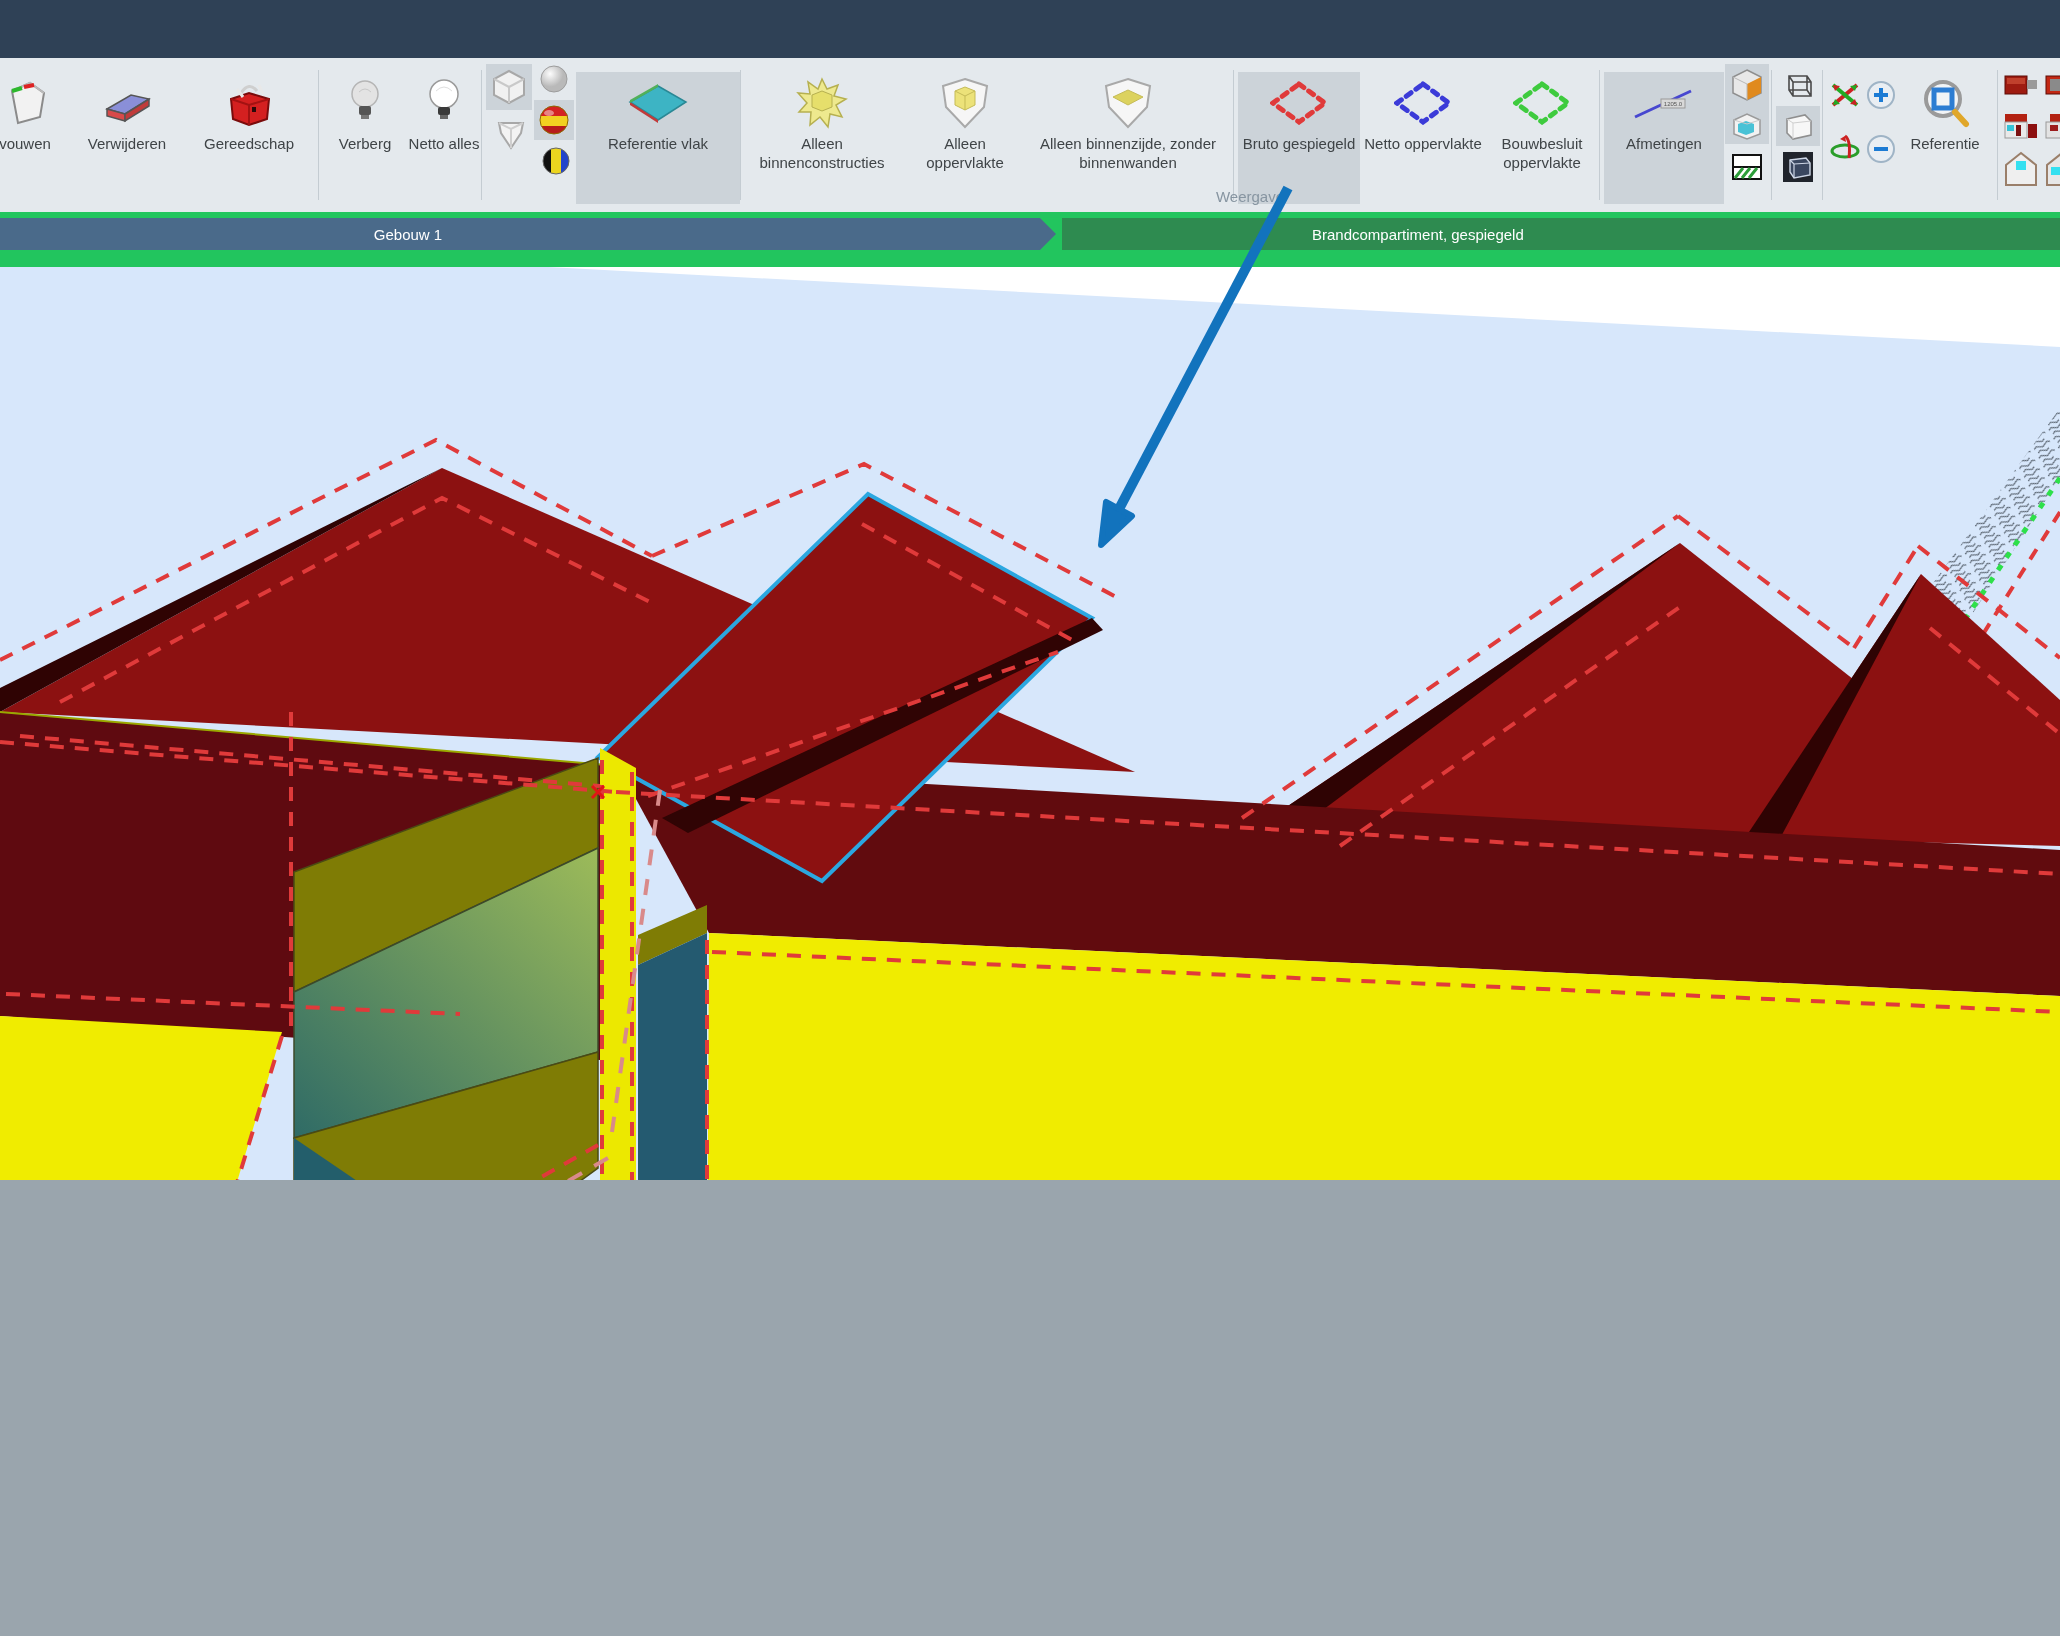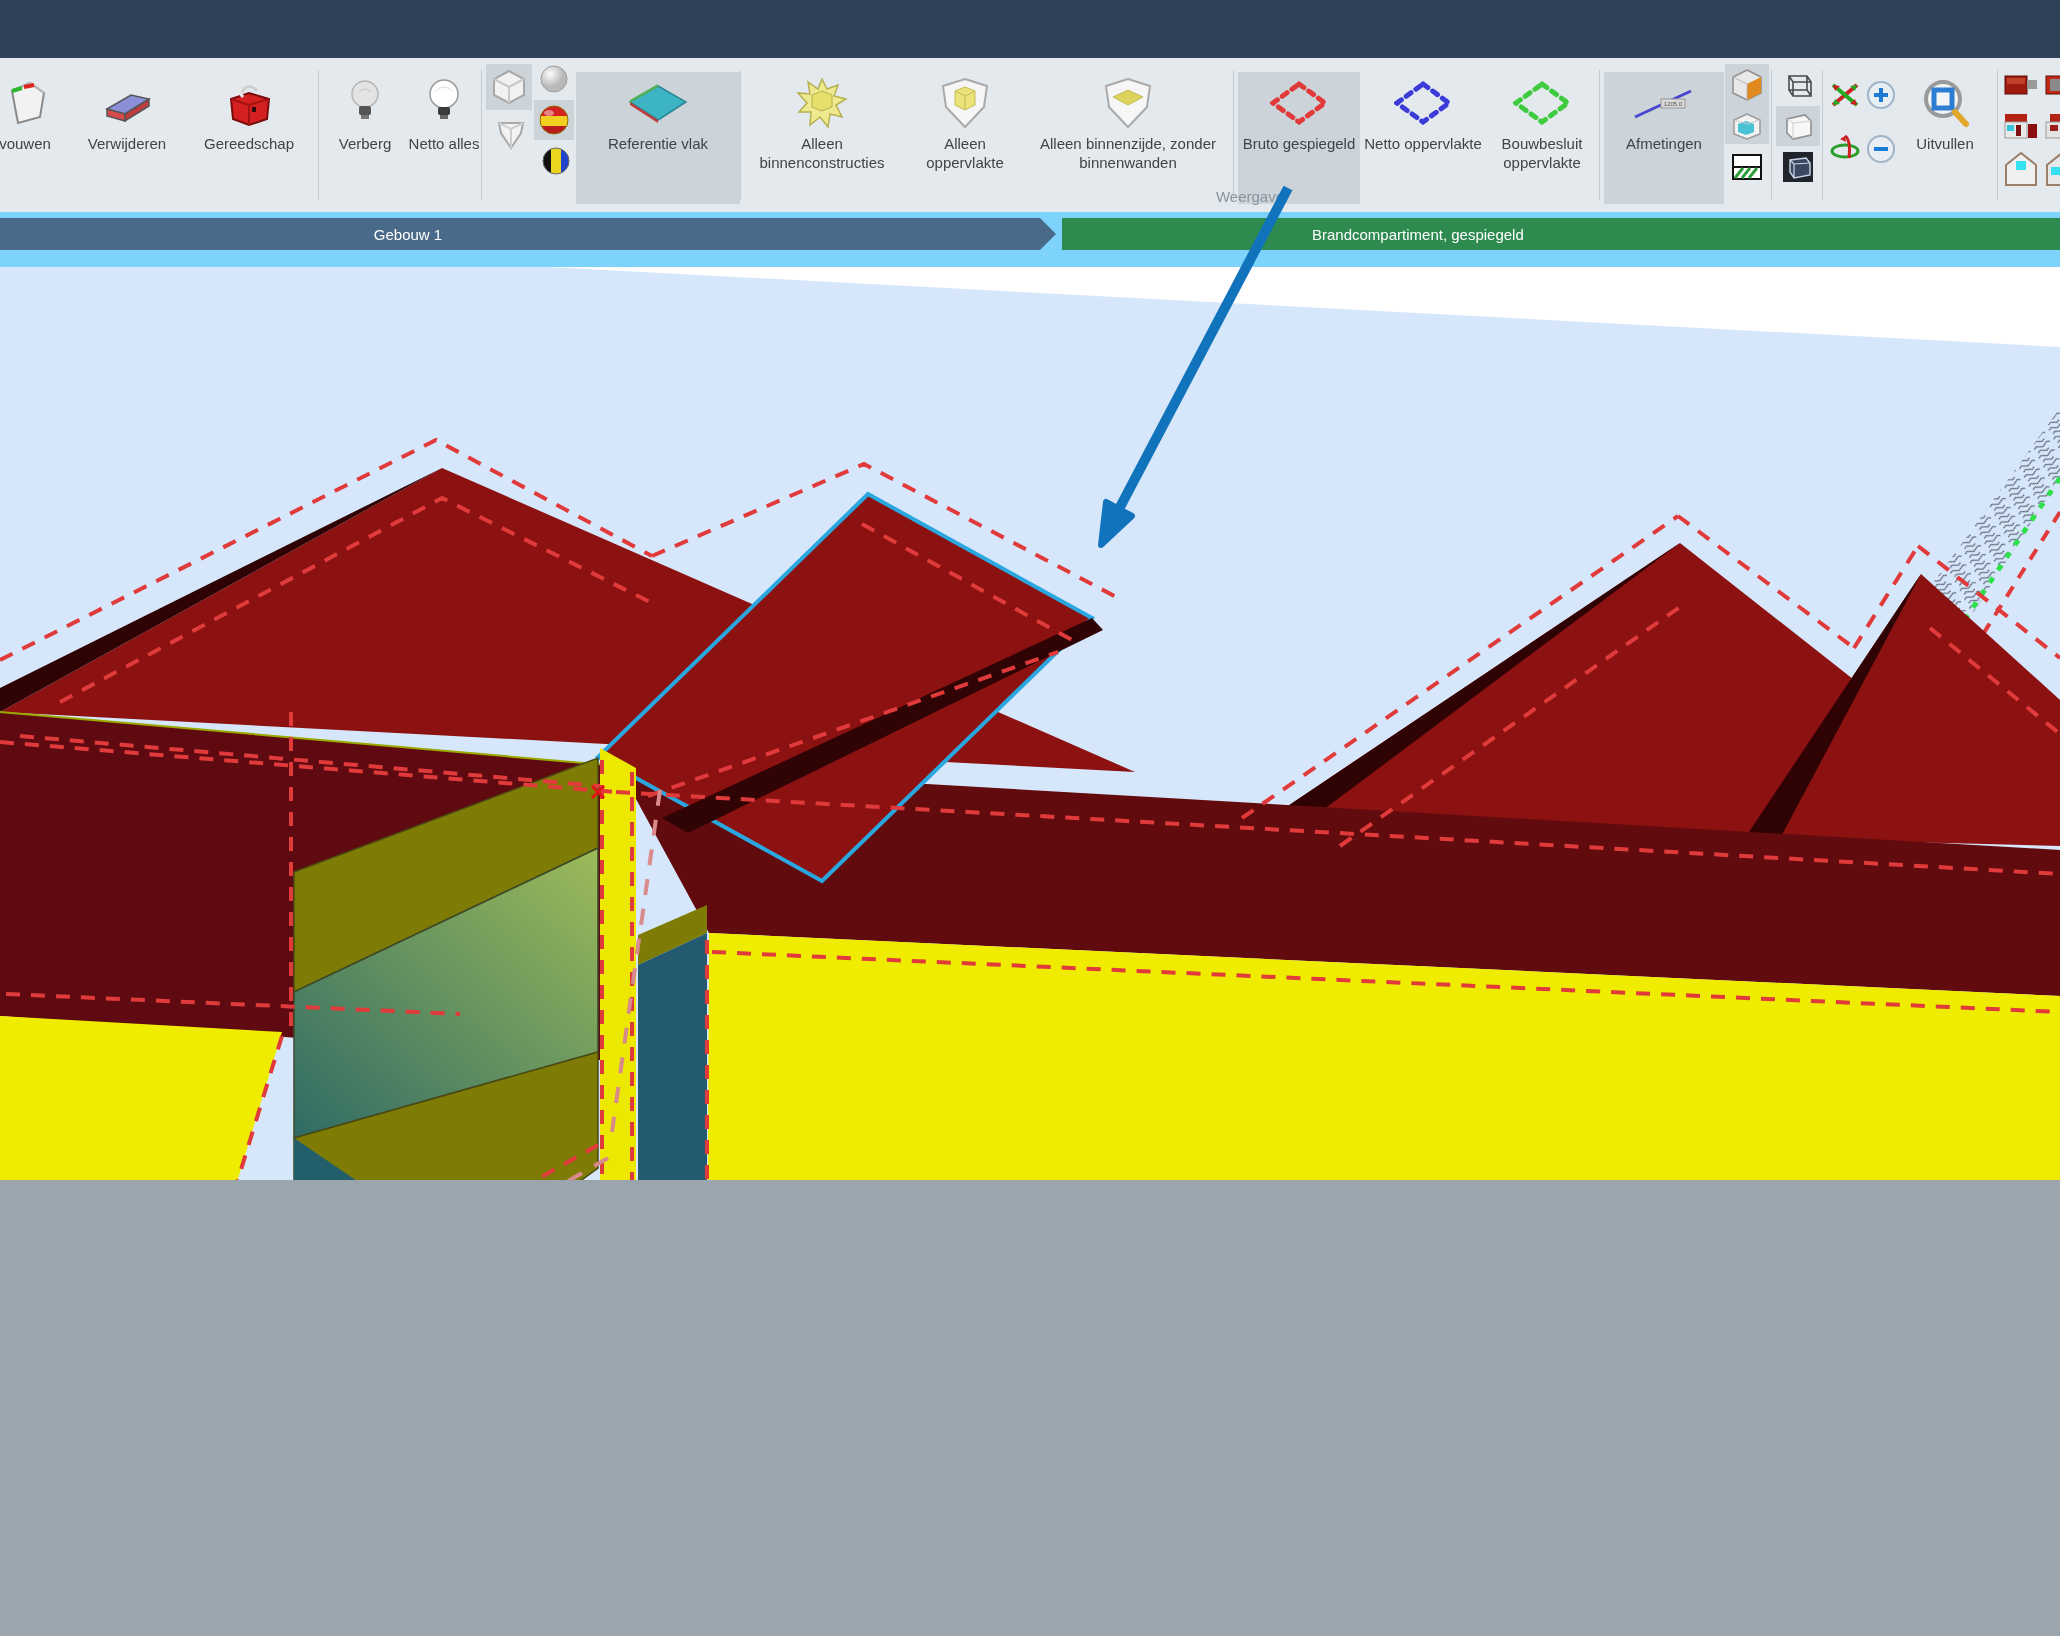--- a/index.html
+++ b/index.html
@@ -9,21 +9,21 @@
   #ribbon{position:absolute;left:0;top:58px;width:2060px;height:154px;background:#e4e9ed;}
   .rb{position:absolute;top:14px;height:132px;text-align:center;}
   .rb.sel{background:#ccd3d9;}
   .rb-ic{height:62px;display:flex;align-items:center;justify-content:center;}
   .rb-lb{font-size:15px;line-height:19px;color:#3f4447;white-space:pre-line;}
   .vsep{position:absolute;top:12px;width:1px;height:130px;background:#c4ccd2;}
   .tgl{position:absolute;display:flex;align-items:center;justify-content:center;}
   .tgl.sel{background:#ccd3d9;}
   #group-label{position:absolute;left:1185px;top:130px;width:130px;font-size:15px;
                color:#8795a1;text-align:center;}
-  #crumbs{position:absolute;left:0;top:212px;width:2060px;height:55px;background:#7dd3fc;}
+  #crumbs{position:absolute;left:0;top:212px;width:2060px;height:55px;background:#22c55e;}
   .crumb{position:absolute;top:6px;height:32px;display:flex;align-items:center;
          color:#fff;font-size:15px;}
   #crumb-building{left:0;width:1056px;justify-content:center;padding-right:240px;
      box-sizing:border-box;
      clip-path:polygon(0 0,calc(100% - 16px) 0,100% 50%,calc(100% - 16px) 100%,0 100%);}
   #crumb-compartment{left:1062px;width:998px;justify-content:flex-start;padding-left:250px;
      box-sizing:border-box;}
   #scene{position:absolute;left:0;top:267px;width:2060px;height:1369px;}
   #arrow-overlay{position:absolute;left:0;top:0;width:2060px;height:1636px;
      pointer-events:none;z-index:50;}
@@ -341,21 +341,21 @@
   </div>
 
   <div class="rb" style="left:1900px;width:90px;">
     <div class="rb-ic">
       <svg width="54" height="54" viewBox="0 0 54 54">
             <circle cx="25" cy="23" r="17" fill="#f2f4f6" stroke="#9a9a9a" stroke-width="4"></circle>
             <rect x="16" y="14" width="18" height="18" fill="none" stroke="#2d7dd2" stroke-width="5"></rect>
             <path d="M37 36 L48 48" stroke="#e0a72a" stroke-width="6" stroke-linecap="round"></path>
           </svg>
     </div>
-    <div class="rb-lb">Uitvullen</div>
+    <div class="rb-lb">Referentie</div>
   </div>
 
   <div class="vsep" style="left:1997px;"></div>
 
   <div class="tgl" style="left:2002px;top:12px;width:38px;height:32px;">
     <svg width="36" height="28" viewBox="0 0 36 28">
           <rect x="2" y="4" width="22" height="18" fill="#9e1b10" stroke="#5c0d06"></rect>
           <rect x="4" y="6" width="18" height="6" fill="#c0402c"></rect>
           <rect x="24" y="8" width="10" height="9" fill="#9a9a9a"></rect>
         </svg>

